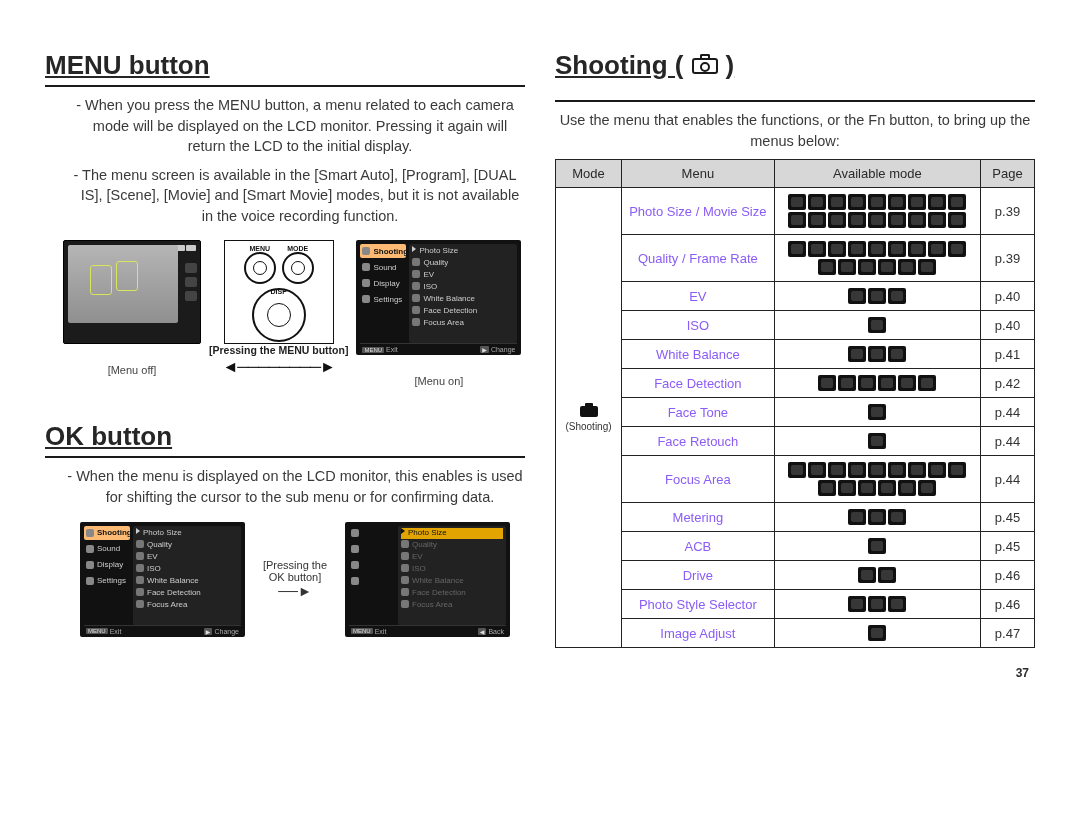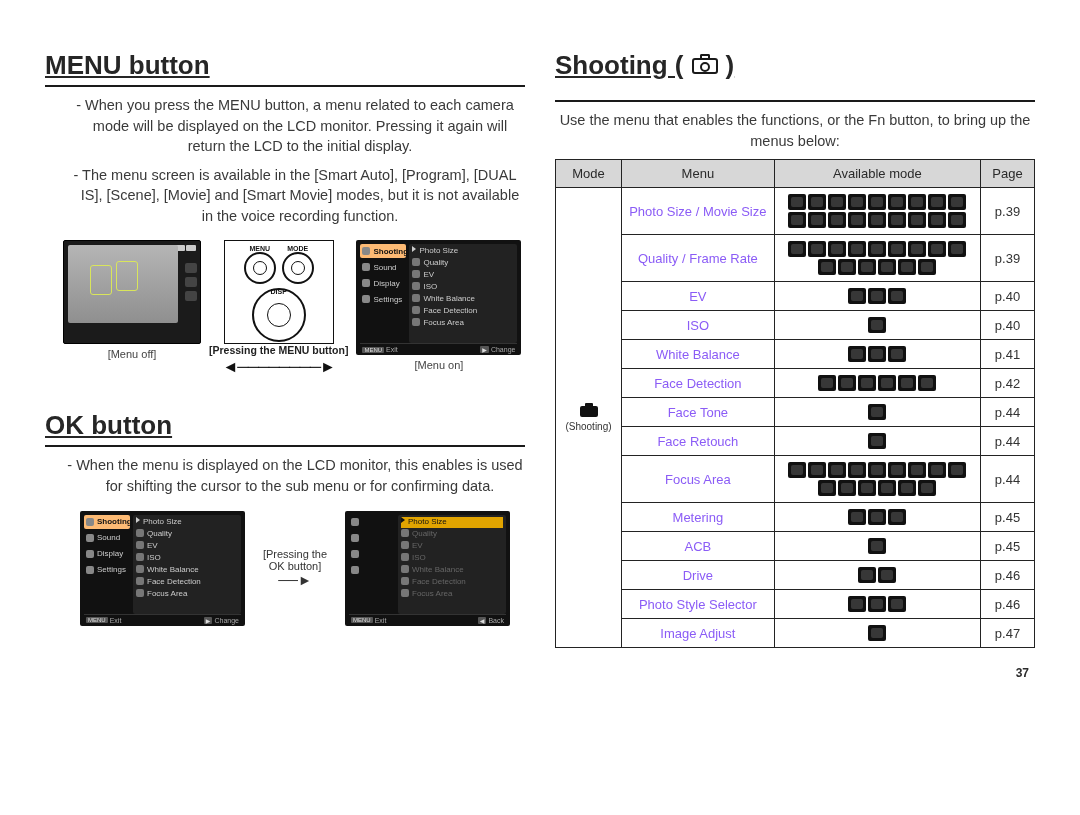--- a/index.html
+++ b/index.html
@@ -31,21 +31,21 @@
     font-size: 14.5px;
     line-height: 1.42;
     margin: 8px 0 8px 0;
     text-indent: -10px;
     padding-left: 30px;
     color: #3a3a3a;
     text-align: center;
   }
   .illus-row { display: flex; align-items: flex-start; gap: 8px; margin: 14px 0 6px 18px; }
   .illus-col { display:flex; flex-direction:column; align-items:center; }
-  .caption { font-size: 11px; color: #444; margin-top: 4px; }
+  .caption { font-size: 11px; color: #444; margin-top: 20px; }
   .mid-caption { font-size: 10.5px; font-weight: bold; color: #222; text-align:center; }
   .arrow-row { display:flex; align-items:center; justify-content:center; width:100%; margin-top:2px; }
   .dbl-arrow { font-size: 16px; letter-spacing: -1px; color:#111; }
 
   
   .lcd { width:138px; height:104px; background:#1b1b1b; border:1px solid #000; border-radius:2px; position:relative; }
   .lcd-photo { width:110px; height:78px; margin:4px; background:linear-gradient(#b5b5b5,#8f8f8f); position:relative; border-radius:2px; }
   .lcd-faces { position:absolute; left:22px; top:16px; width:58px; height:48px; }
   .face { position:absolute; width:22px; height:30px; border:1px solid #d9e55b; border-radius:3px; }
   .face.a { left:0; top:4px; }

